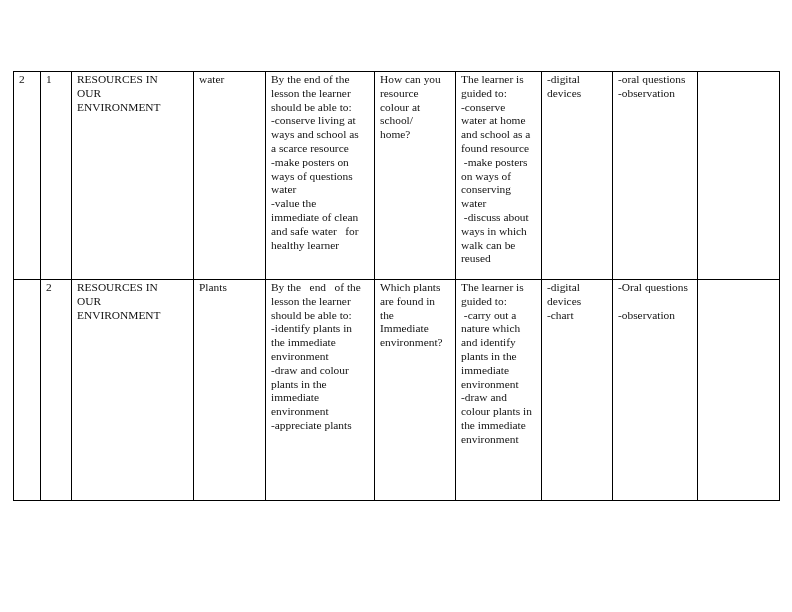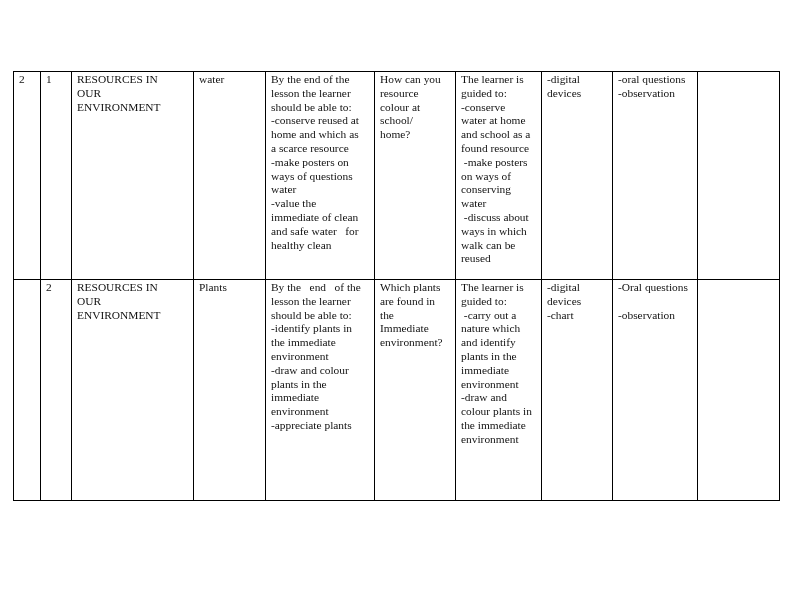--- a/index.html
+++ b/index.html
@@ -68,30 +68,30 @@
         <td>
             <span class="line">RESOURCES IN</span>
             <span class="line">OUR</span>
             <span class="line">ENVIRONMENT</span>
           </td>
         <td><span>water</span></td>
         <td>
             <span class="line">By the end of the</span>
             <span class="line">lesson the learner</span>
             <span class="line">should be able to:</span>
-            <span class="line">-conserve reused at</span>
-            <span class="line">home and which as</span>
+            <span class="line">-conserve living at</span>
+            <span class="line">ways and school as</span>
             <span class="line">a scarce resource</span>
             <span class="line">-make posters on</span>
             <span class="line">ways of questions</span>
             <span class="line">water</span>
             <span class="line">-value the</span>
             <span class="line">immediate of clean</span>
             <span class="line">and safe water   for</span>
-            <span class="line">healthy clean</span>
+            <span class="line">healthy learner</span>
           </td>
         <td>
             <span class="line">How can you</span>
             <span class="line">resource</span>
             <span class="line">colour at</span>
             <span class="line">school/</span>
             <span class="line">home?</span>
           </td>
         <td>
             <span class="line">The learner is</span>

